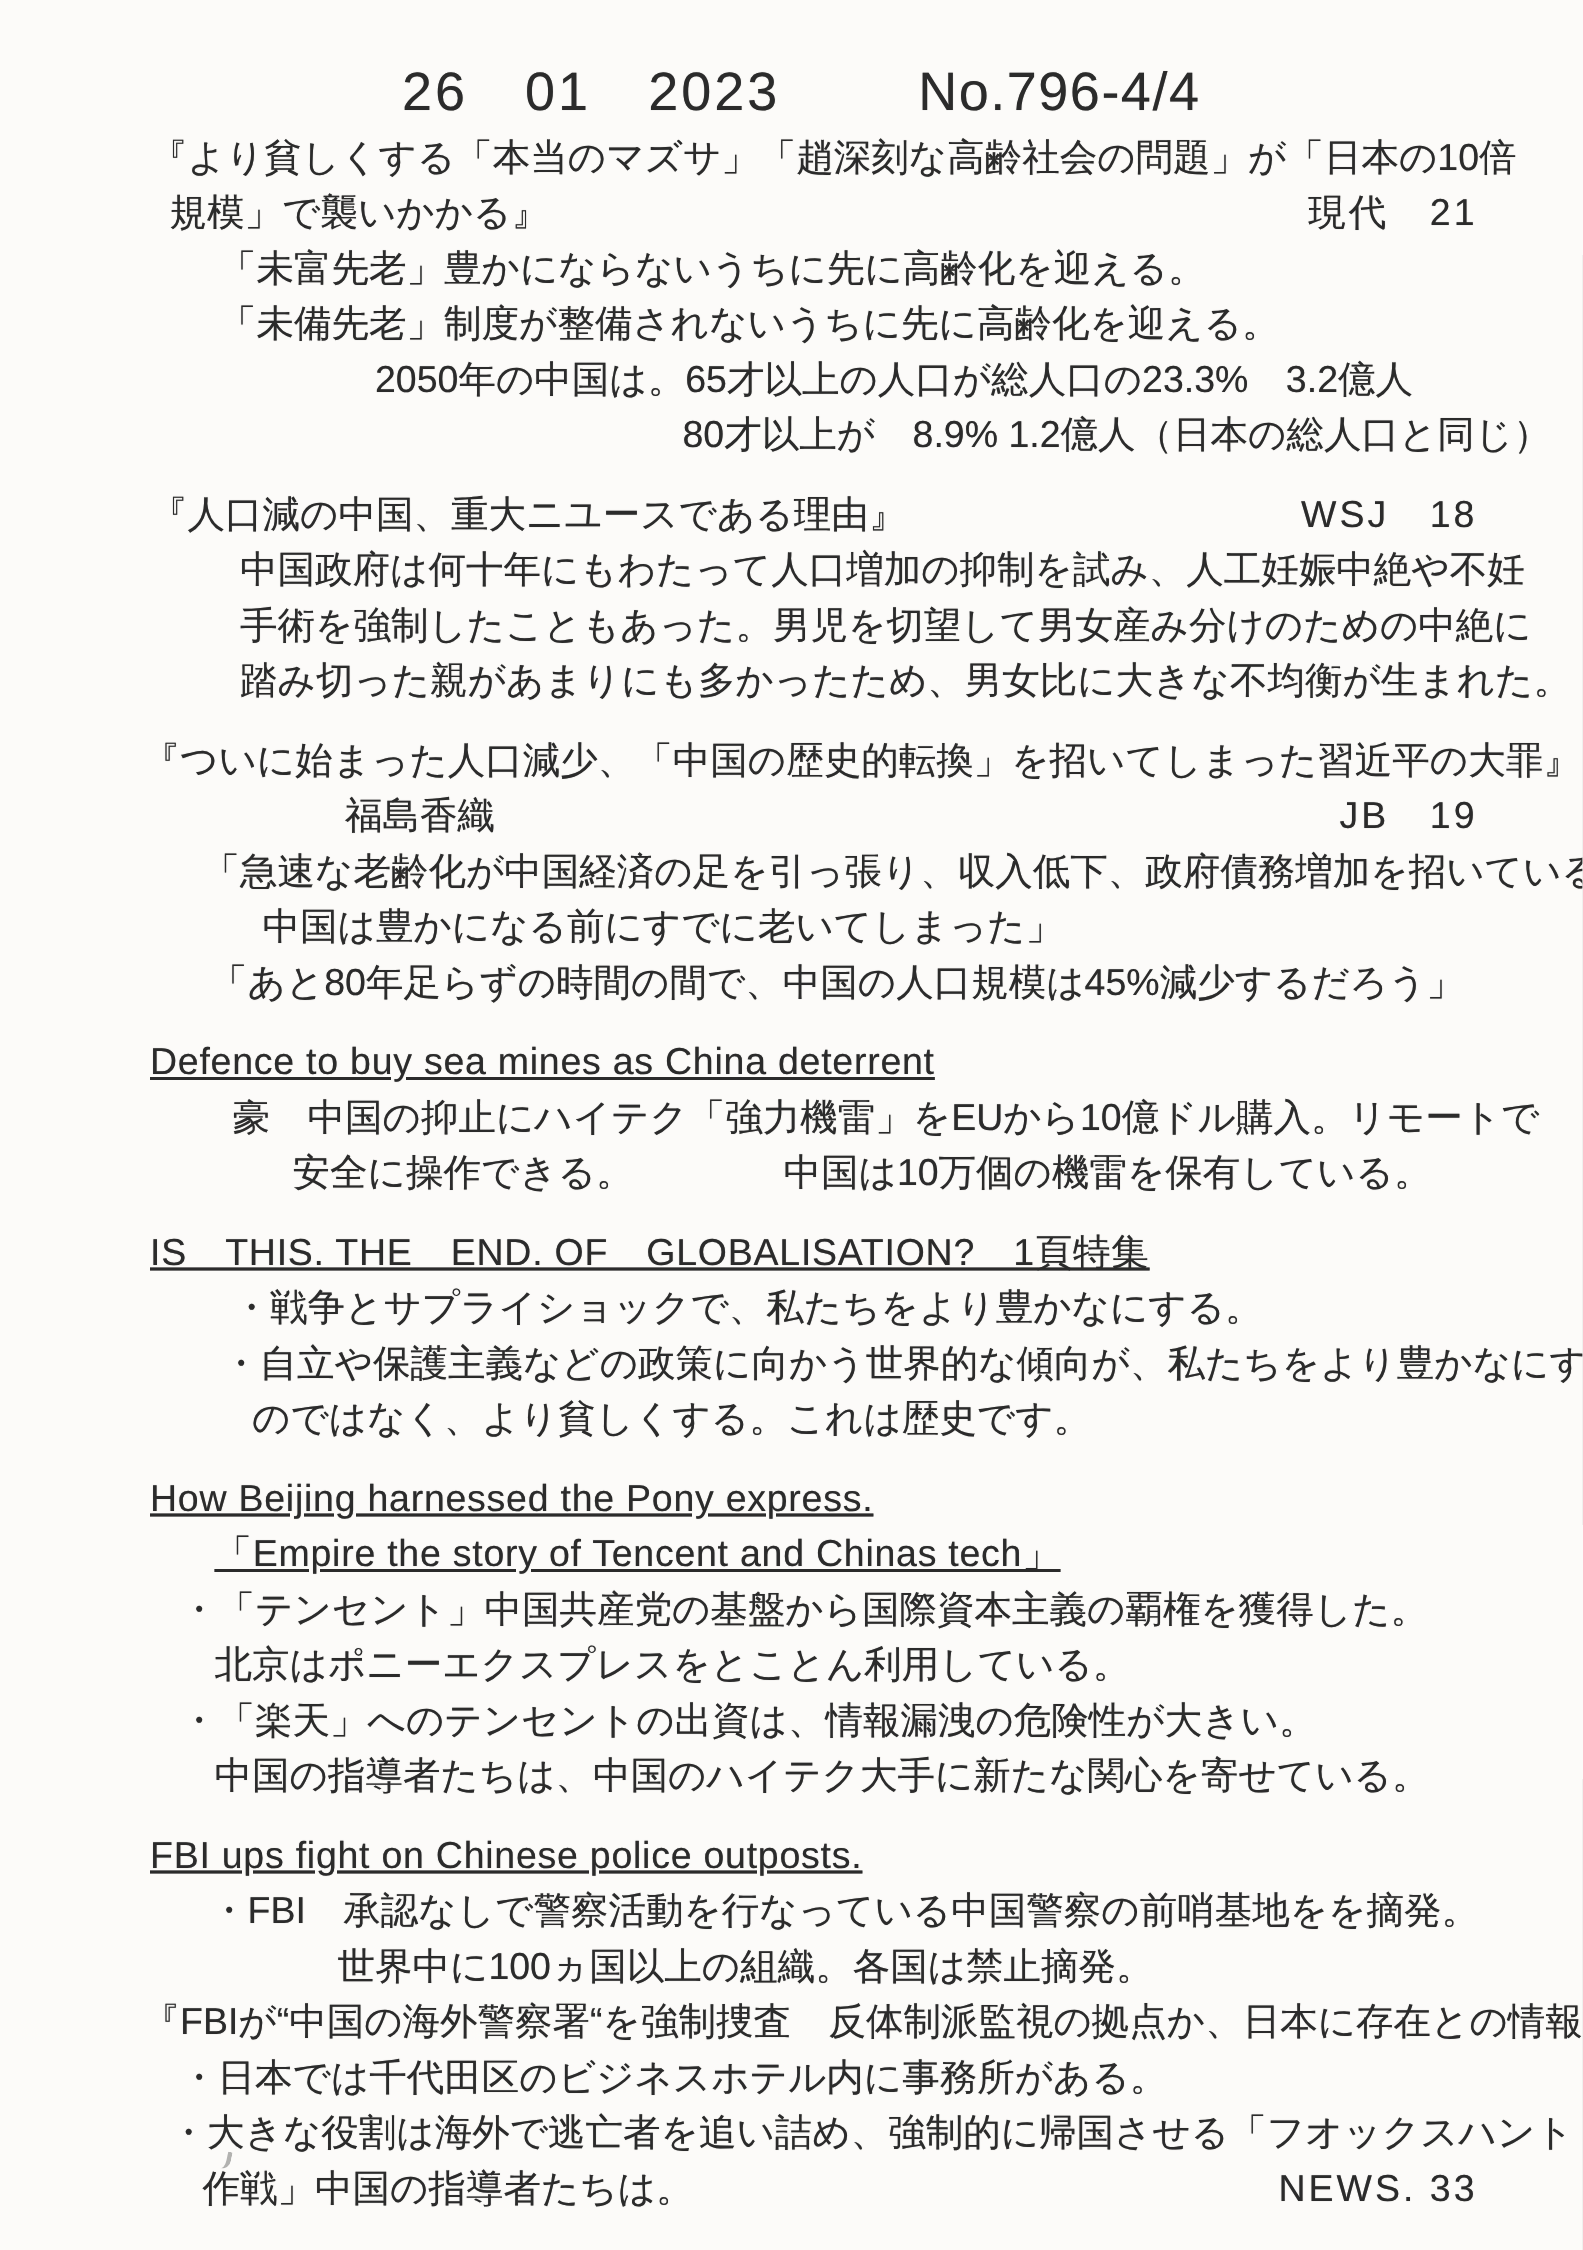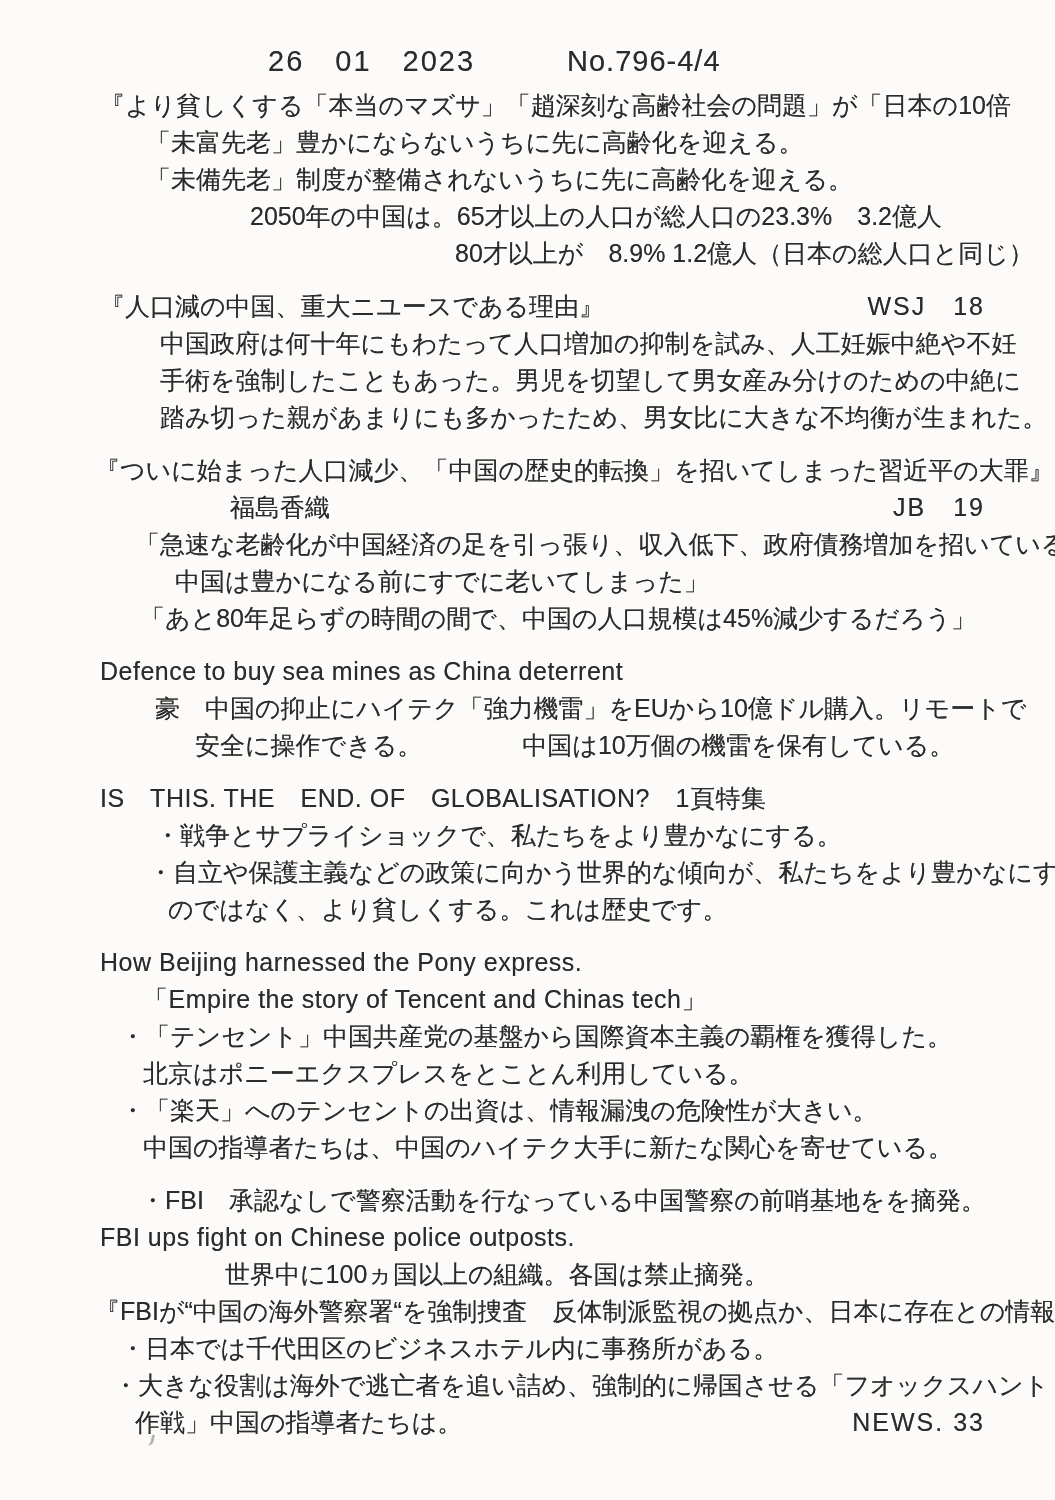--- a/index.html
+++ b/index.html
@@ -11,61 +11,62 @@
     box-sizing:border-box;
     padding-top:44px;
     overflow:hidden;
     font-family:"Liberation Sans","DejaVu Sans",sans-serif;
     color:#2b2b2b;
     font-size:25px;
     text-shadow:0 0 0.5px rgba(40,40,40,0.55);
   }
   .hdr{
     margin-left:268px;
-    font-size:29px;
+    font-size:36px;
     letter-spacing:2px;
     line-height:34px;
     margin-bottom:14px;
     white-space:nowrap;
   }
   .hdr .num{margin-left:92px;letter-spacing:1px;}
   .line{
     position:relative;
     margin-left:var(--ml,100px);
     line-height:27px;
     margin-bottom:10px;
     white-space:nowrap;
   }
   .right-label{
     position:absolute;
     right:70px;top:0;
     letter-spacing:2px;
   }
   .gap{height:16px;}
-  .en{letter-spacing:0.5px;}
+  .en{letter-spacing:0.5px;text-decoration:underline;}
   .smudge{
     position:absolute;
     left:146px;top:1434px;
     width:5px;height:12px;
     border-right:3px solid rgba(60,60,60,0.55);
     border-radius:0 0 6px 0;
     transform:rotate(12deg);
     opacity:0.7;
   }
 </style>
 </head>
 <body>
 
 <div class="page">
 
   <div class="hdr">
     <span>26　01　2023</span><span class="num">No.796-4/4</span>
   </div>
 
   <div class="line" style="--ml:100px"><span>『より貧しくする「本当のマズサ」「趙深刻な高齢社会の問題」が「日本の10倍</span></div>
+  <div class="line" style="--ml:113px"><span>規模」で襲いかかる』</span><span class="right-label">現代　21</span></div>
   <div class="line" style="--ml:146px"><span>「未富先老」豊かにならないうちに先に高齢化を迎える。</span></div>
   <div class="line" style="--ml:146px"><span>「未備先老」制度が整備されないうちに先に高齢化を迎える。</span></div>
   <div class="line" style="--ml:250px"><span>2050年の中国は。65才以上の人口が総人口の23.3%　3.2億人</span></div>
   <div class="line" style="--ml:455px"><span>80才以上が　8.9% 1.2億人（日本の総人口と同じ）</span></div>
 
   <div class="gap"></div>
 
   <div class="line" style="--ml:100px"><span>『人口減の中国、重大ニユースである理由』</span><span class="right-label">WSJ　18</span></div>
   <div class="line" style="--ml:160px"><span>中国政府は何十年にもわたって人口増加の抑制を試み、人工妊娠中絶や不妊</span></div>
   <div class="line" style="--ml:160px"><span>手術を強制したこともあった。男児を切望して男女産み分けのための中絶に</span></div>
@@ -96,22 +97,22 @@
 
   <div class="line en" style="--ml:100px"><span>How Beijing harnessed the Pony express.</span></div>
   <div class="line en" style="--ml:143px"><span>「Empire the story of Tencent and Chinas tech」</span></div>
   <div class="line" style="--ml:120px"><span>・「テンセント」中国共産党の基盤から国際資本主義の覇権を獲得した。</span></div>
   <div class="line" style="--ml:143px"><span>北京はポニーエクスプレスをとことん利用している。</span></div>
   <div class="line" style="--ml:120px"><span>・「楽天」へのテンセントの出資は、情報漏洩の危険性が大きい。</span></div>
   <div class="line" style="--ml:143px"><span>中国の指導者たちは、中国のハイテク大手に新たな関心を寄せている。</span></div>
 
   <div class="gap"></div>
 
+  <div class="line en" style="--ml:100px"><span>FBI ups fight on Chinese police outposts.</span></div>
   <div class="line" style="--ml:140px"><span>・FBI　承認なしで警察活動を行なっている中国警察の前哨基地をを摘発。</span></div>
-  <div class="line en" style="--ml:100px"><span>FBI ups fight on Chinese police outposts.</span></div>
   <div class="line" style="--ml:225px"><span>世界中に100ヵ国以上の組織。各国は禁止摘発。</span></div>
   <div class="line" style="--ml:95px"><span>『FBIが“中国の海外警察署“を強制捜査　反体制派監視の拠点か、日本に存在との情報も』.</span></div>
   <div class="line" style="--ml:120px"><span>・日本では千代田区のビジネスホテル内に事務所がある。</span></div>
   <div class="line" style="--ml:113px"><span>・大きな役割は海外で逃亡者を追い詰め、強制的に帰国させる「フオックスハント（狐狩り）</span></div>
   <div class="line" style="--ml:135px"><span>作戦」中国の指導者たちは。</span><span class="right-label">NEWS. 33</span></div>
 
   <div class="smudge"></div>
 </div>
 
 </body></html>

